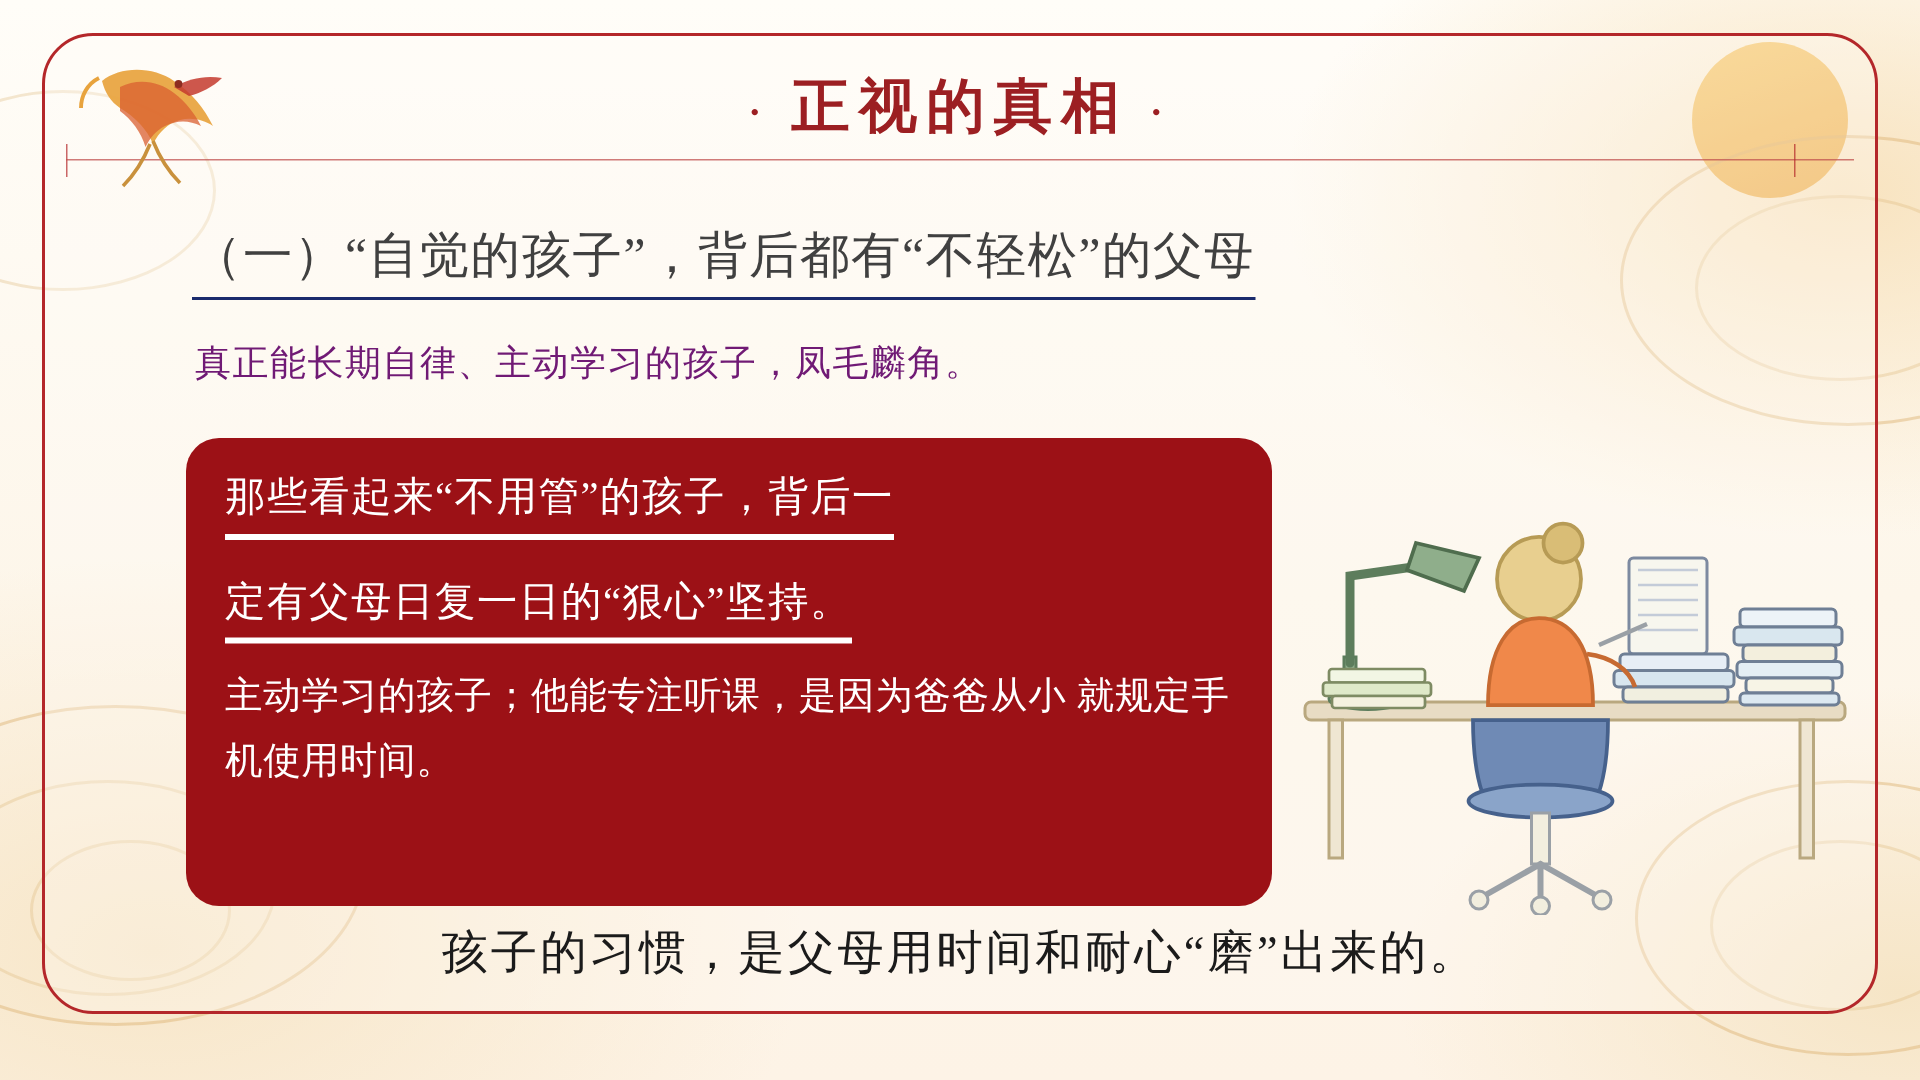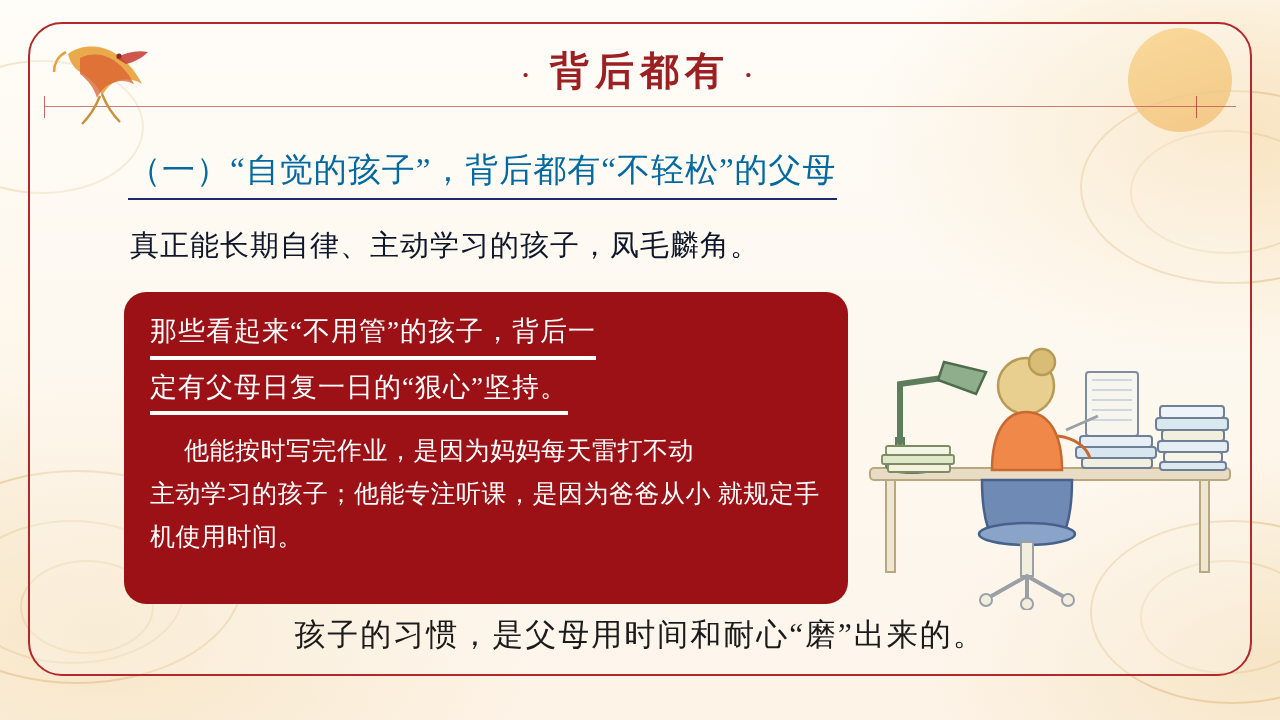--- a/index.html
+++ b/index.html
@@ -112,32 +112,32 @@
     width: 120px;
     height: 90px;
   }
 
   
   .heading-1 {
     position: absolute;
     left: 128px;
     top: 148px;
     font-size: 33px;
-    color: #0369a1;
+    color: #404040;
     letter-spacing: 1px;
     white-space: nowrap;
     border-bottom: 2px solid #1a2a6c;
     padding-bottom: 5px;
   }
   .heading-2 {
     position: absolute;
     left: 130px;
     top: 226px;
-    font-size: 29px;
-    color: #0f172a;
+    font-size: 24px;
+    color: #701a75;
     letter-spacing: 1px;
     white-space: nowrap;
   }
 
   
   .red-card {
     position: absolute;
     left: 124px;
     top: 292px;
     width: 724px;
@@ -150,21 +150,21 @@
   }
   .card-head-line {
     font-size: 27px;
     line-height: 1.62;
     letter-spacing: 1px;
     display: inline-block;
     border-bottom: 4px solid #ffffff;
     padding-bottom: 2px;
     white-space: nowrap;
   }
-  .card-head-line + .card-head-line { margin-top: 6px; }
+  .card-head-line + .card-head-line { margin-top: 20px; }
   .card-body {
     margin-top: 14px;
     font-size: 25px;
     line-height: 1.72;
     letter-spacing: .5px;
   }
   .card-body .indent { display: block; text-indent: 34px; }
 
   
   .bottom-line {
@@ -212,31 +212,30 @@
   <path d="M18 16 C30 6 52 6 66 16 C78 24 86 34 92 46 C86 42 78 40 70 42 C62 44 56 50 52 58 C48 48 40 40 30 34 C24 30 20 24 18 16 Z" fill="#e8a33d" opacity="0.92"></path>
   <path d="M30 20 C42 14 56 16 66 24 C74 30 80 38 84 46 C76 42 68 42 60 46 C54 49 50 54 47 60 C44 50 38 42 30 36 Z" fill="#d95f30" opacity="0.75"></path>
   <path d="M66 20 C76 14 88 12 98 14 C92 20 84 24 76 26 Z" fill="#c43a2e" opacity="0.85"></path>
   <path d="M52 56 C56 66 62 76 70 84" stroke="#c9913c" stroke-width="2.4" fill="none"></path>
   <path d="M50 58 C46 68 40 78 32 86" stroke="#c9913c" stroke-width="2.4" fill="none"></path>
   <path d="M16 14 C8 18 4 26 4 34" stroke="#e8a33d" stroke-width="2.6" fill="none"></path>
   <circle cx="69" cy="18" r="2.6" fill="#8c2c20"></circle>
 </svg>
 
 <div class="title-row">
-  <span class="title-dot">·</span><span>背后都有</span><span class="title-dot">·</span>
+  <span class="title-dot">·</span><span>正视的真相</span><span class="title-dot">·</span>
 </div>
 
 <div class="heading-1">（一）“自觉的孩子”，背后都有“不轻松”的父母</div>
 <div class="heading-2">真正能长期自律、主动学习的孩子，凤毛麟角。</div>
 
 <div class="red-card">
   <div class="card-head-line">那些看起来“不用管”的孩子，背后一</div>
   <div class="card-head-line">定有父母日复一日的“狠心”坚持。</div>
   <div class="card-body">
-    <span class="indent">他能按时写完作业，是因为妈妈每天雷打不动</span>
     <span>主动学习的孩子；他能专注听课，是因为爸爸从小</span>
     <span>就规定手机使用时间。</span>
   </div>
 </div>
 
 <svg class="illus" viewBox="0 0 380 290">
 
   <rect x="10" y="148" width="360" height="12" rx="4" fill="#e8dcc4" stroke="#b9a87f" stroke-width="2"></rect>
 
   <rect x="26" y="160" width="9" height="92" fill="#efe6d2" stroke="#b9a87f" stroke-width="2"></rect>

